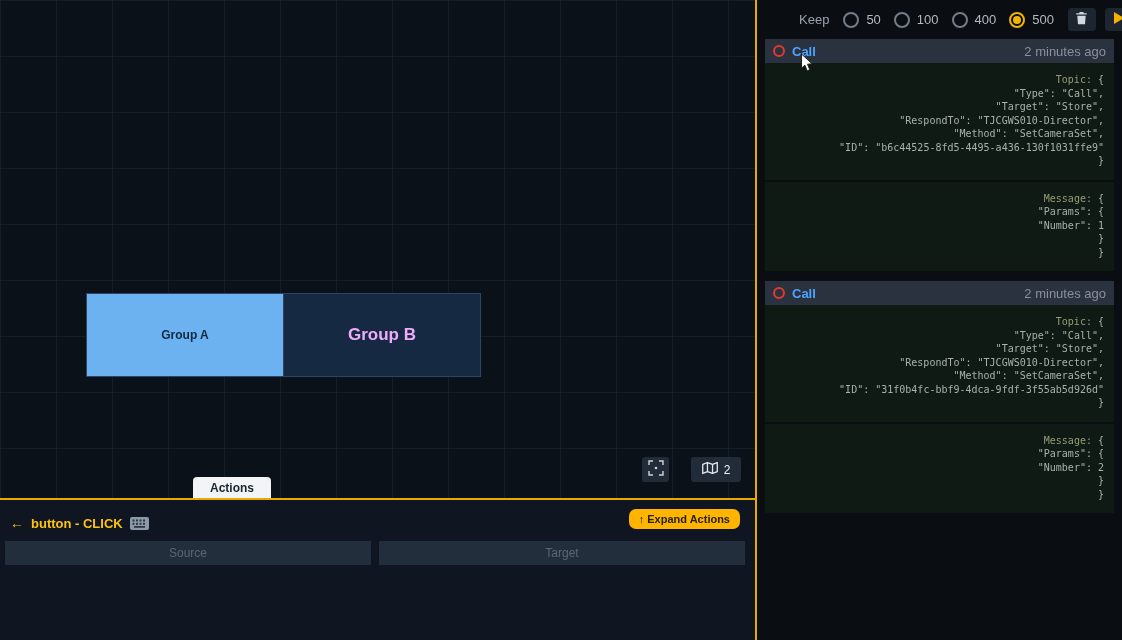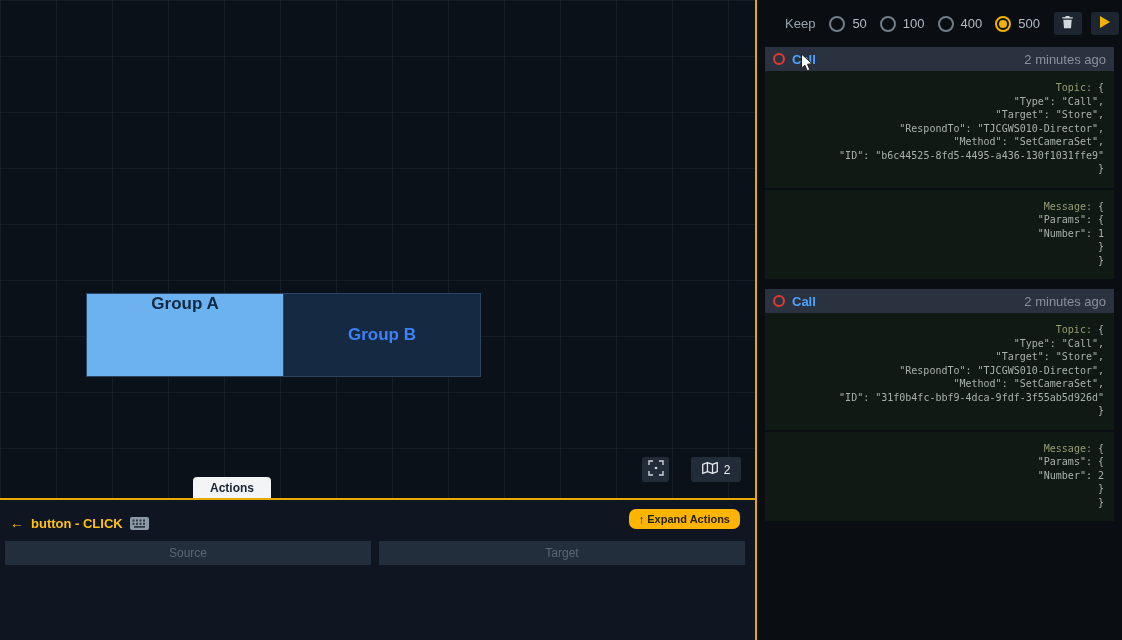--- a/index.html
+++ b/index.html
@@ -16,22 +16,22 @@
   .canvas{
     position:absolute;left:0;top:0;width:755px;height:498px;
     border-bottom:2px solid #e7ab00;
     background-color:#0b1119;
     background-image:
       linear-gradient(rgba(130,160,200,0.09) 1px, transparent 1px),
       linear-gradient(90deg, rgba(130,160,200,0.09) 1px, transparent 1px);
     background-size:56px 56px;
   }
   .group-row{position:absolute;left:86px;top:293px;display:flex;border:1px solid #2b4563;}
-  .group-a{width:196px;height:82px;background:#6cb2f0;color:#0e2940;display:flex;justify-content:center;font-size:17px;font-weight:bold;cursor:pointer;}
-  .group-b{width:196px;height:82px;background:#152a42;color:#3b82f6;display:flex;align-items:center;justify-content:center;font-size:17px;font-weight:bold;cursor:pointer;border-left:1px solid #2b4563;}
+  .group-a{width:196px;height:82px;background:#6cb2f0;color:#0e2940;display:flex;align-items:center;justify-content:center;font-size:12px;font-weight:bold;cursor:pointer;}
+  .group-b{width:196px;height:82px;background:#152a42;color:#f0abfc;display:flex;align-items:center;justify-content:center;font-size:17px;font-weight:bold;cursor:pointer;border-left:1px solid #2b4563;}
   .canvas-btn{position:absolute;bottom:16px;height:25px;display:flex;align-items:center;justify-content:center;background:#222c38;border-radius:3px;cursor:pointer;}
   .fit-btn{right:86px;width:27px;}
   .map-btn{right:14px;width:50px;gap:6px;color:#eef2f6;font-size:12px;}
   .actions-tab{
     position:absolute;left:193px;bottom:0;width:78px;height:21px;
     background:#f2f4f6;color:#1c2634;font-weight:bold;font-size:12px;
     display:flex;align-items:center;justify-content:center;border-radius:4px 4px 0 0;cursor:pointer;
   }
 
   
@@ -43,21 +43,21 @@
     position:absolute;right:15px;top:9px;height:20px;padding:0 10px;
     background:#ffb400;color:#25210a;font-weight:bold;font-size:11px;
     border:0;border-radius:7px;display:flex;align-items:center;cursor:pointer;
   }
   .io-row{position:absolute;left:5px;top:41px;display:flex;gap:8px;border-radius:7px;}
   .io{width:362px;height:22px;background:#232e3d;border:0;outline:0;text-align:center;color:#cfd6de;font-size:12px;font-family:"Liberation Sans",sans-serif;}
   .io::placeholder{color:#5b6573;}
 
   
   .right-panel{position:absolute;left:757px;top:0;width:365px;height:640px;background:#0a0e13;}
-  .keep-bar{height:47px;display:flex;align-items:center;padding:0 10px 0 28px;gap:14px;}
+  .keep-bar{height:39px;display:flex;align-items:center;padding:0 10px 0 42px;gap:14px;}
   .keep-label{color:#9aa3ad;font-size:13px;}
   .keep-options{display:flex;gap:13px;align-items:center;}
   .keep-option{display:flex;gap:7px;align-items:center;cursor:pointer;}
   .radio{width:12px;height:12px;border:2px solid #737d89;border-radius:50%;position:relative;box-sizing:content-box;}
   .keep-option.selected .radio{border-color:#f0b400;}
   .keep-option.selected .radio::after{content:"";position:absolute;inset:2px;background:#f0b400;border-radius:50%;}
   .keep-opt-label{color:#b3bac2;font-size:13px;}
   .bar-actions{margin-left:auto;display:flex;gap:9px;}
   .icon-btn{width:28px;height:23px;background:#1d2530;border:0;border-radius:3px;display:flex;align-items:center;justify-content:center;cursor:pointer;}
 

